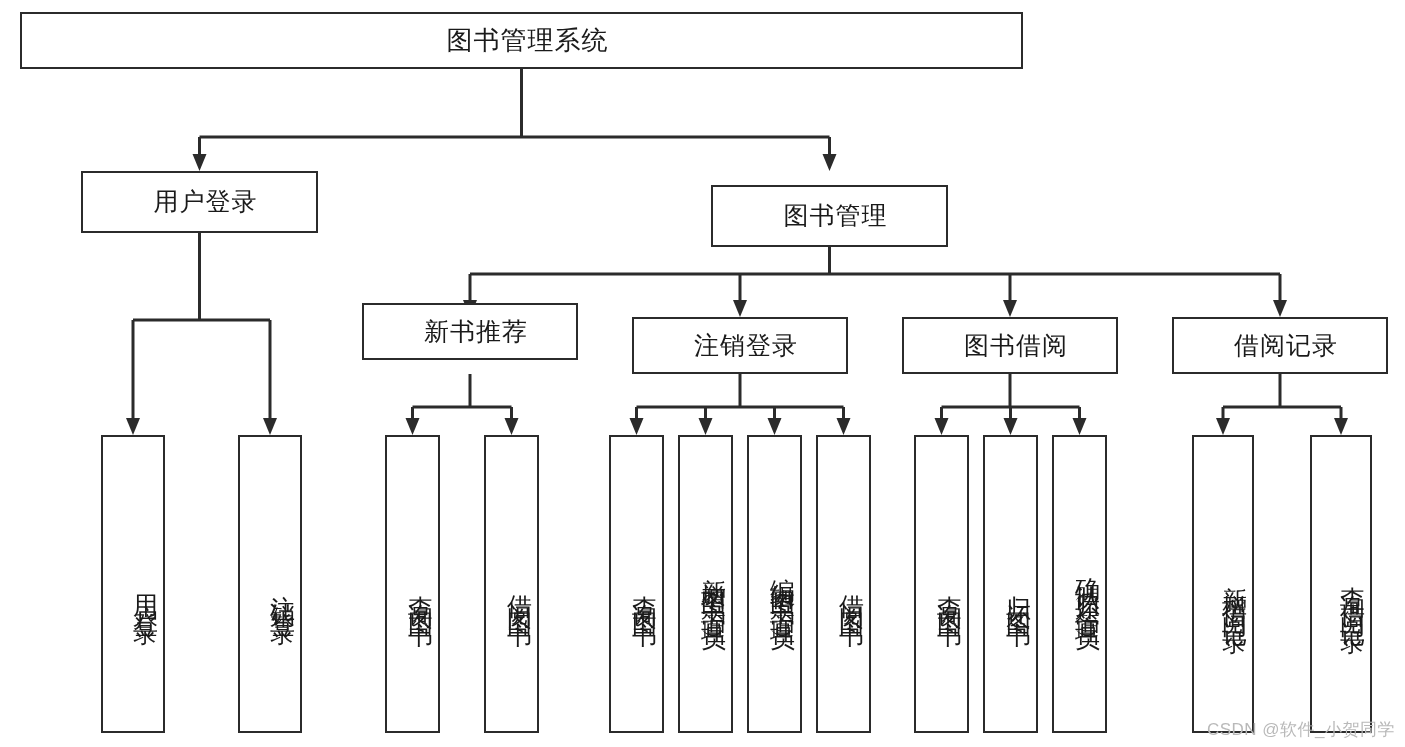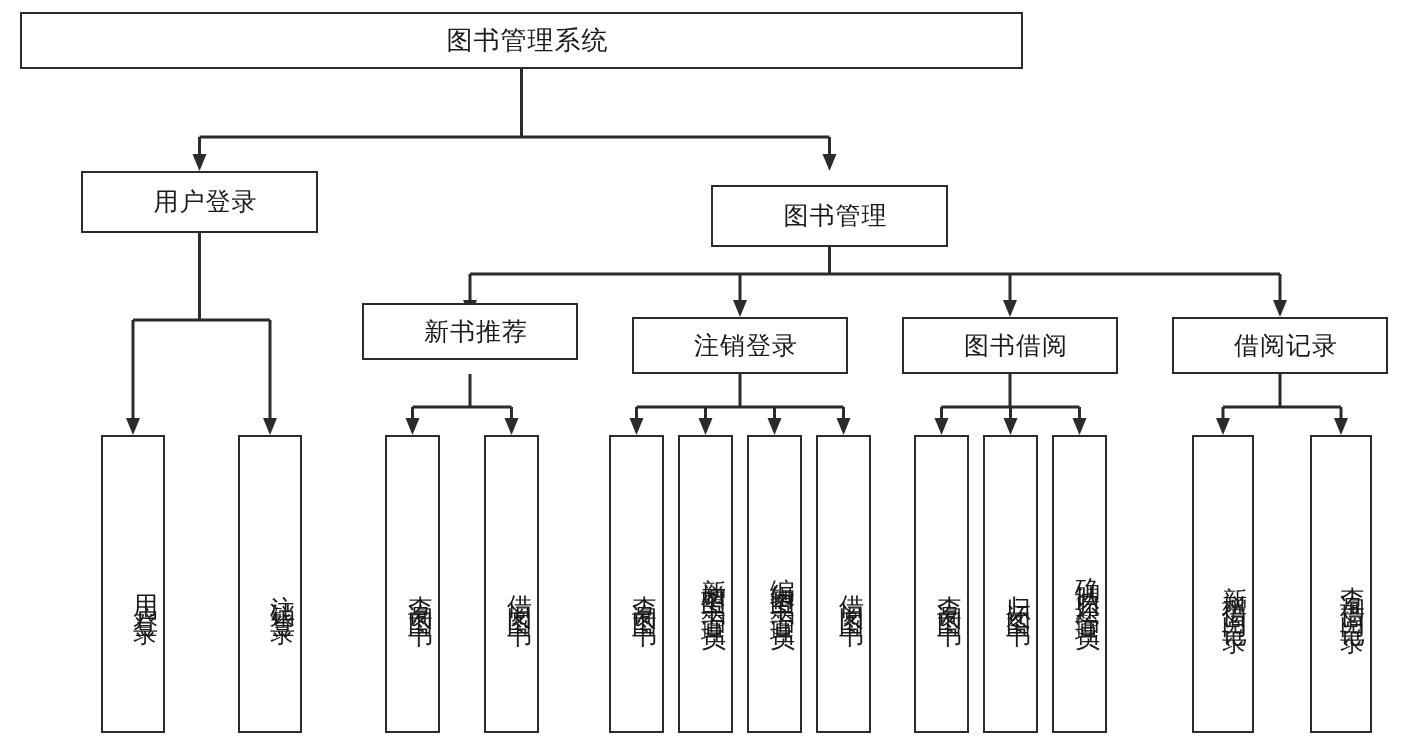--- a/index.html
+++ b/index.html
@@ -194,13 +194,14 @@
         <span>确认归还（管理员）</span>
       </div>
       <div class="node vert" style="left: 1192px; top: 435px; width: 62px; height: 298px;">
         <span>新增借阅记录</span>
       </div>
       <div class="node vert" style="left: 1310px; top: 435px; width: 62px; height: 298px;">
         <span>查询借阅记录</span>
       </div>
     </div>
 
+  <div class="watermark">CSDN @软件_小贺同学</div>
 </div>
 
 </body></html>

